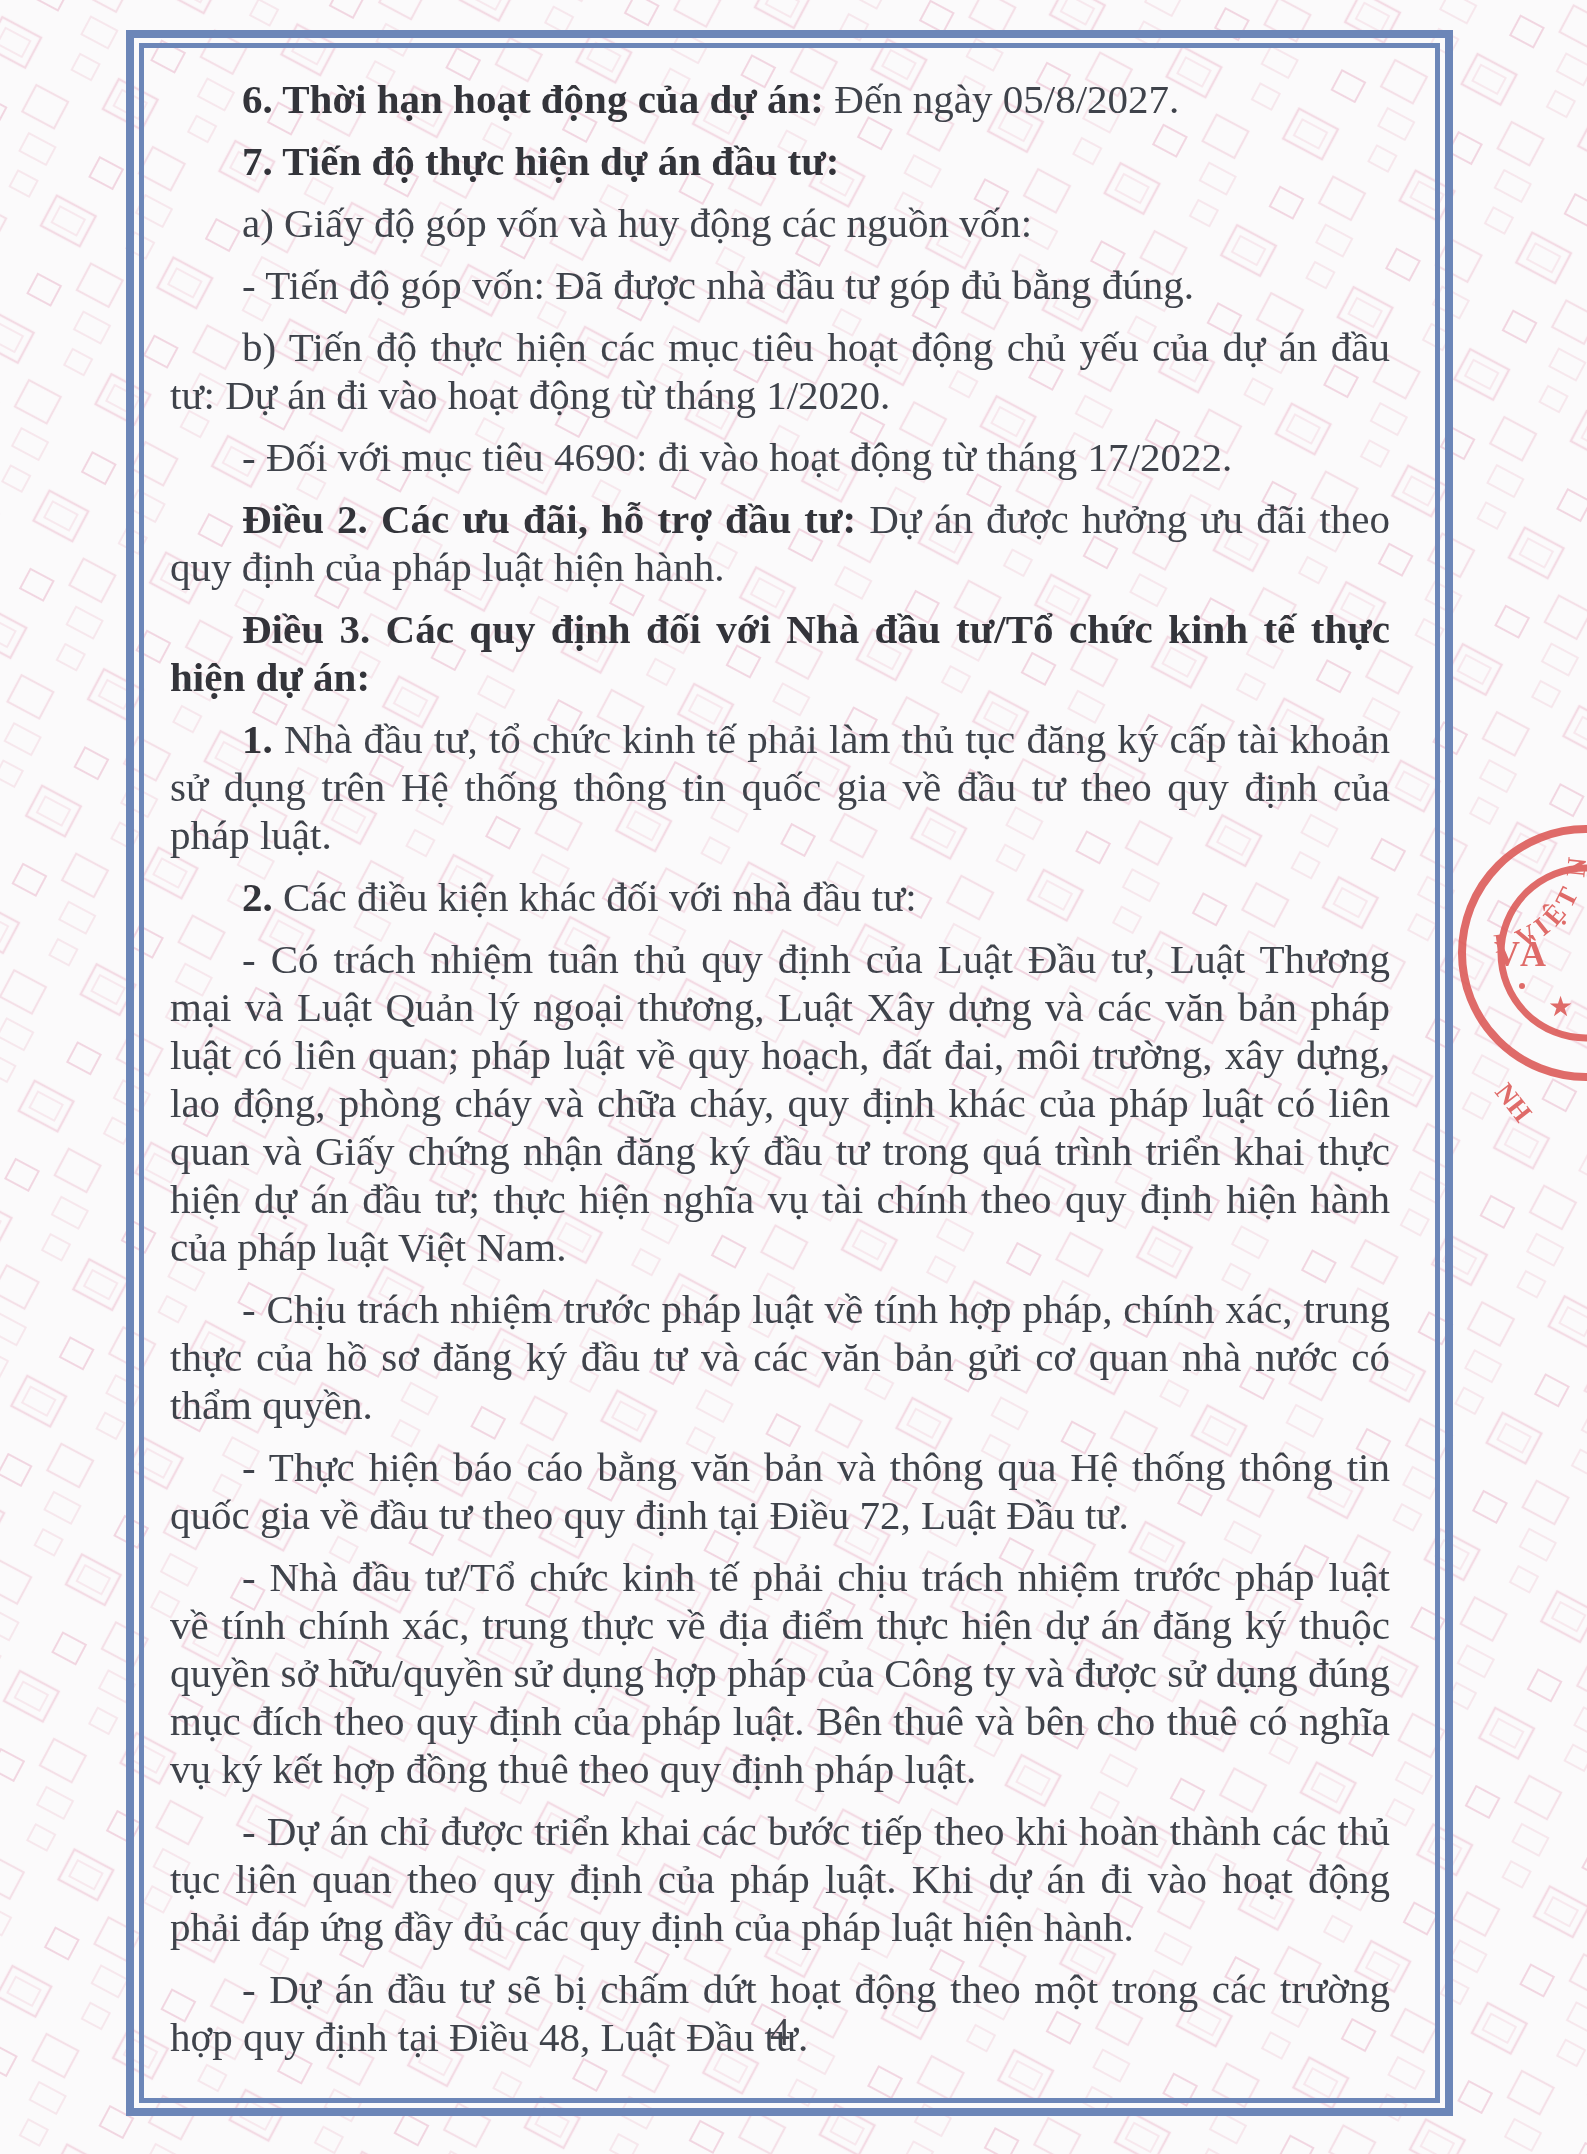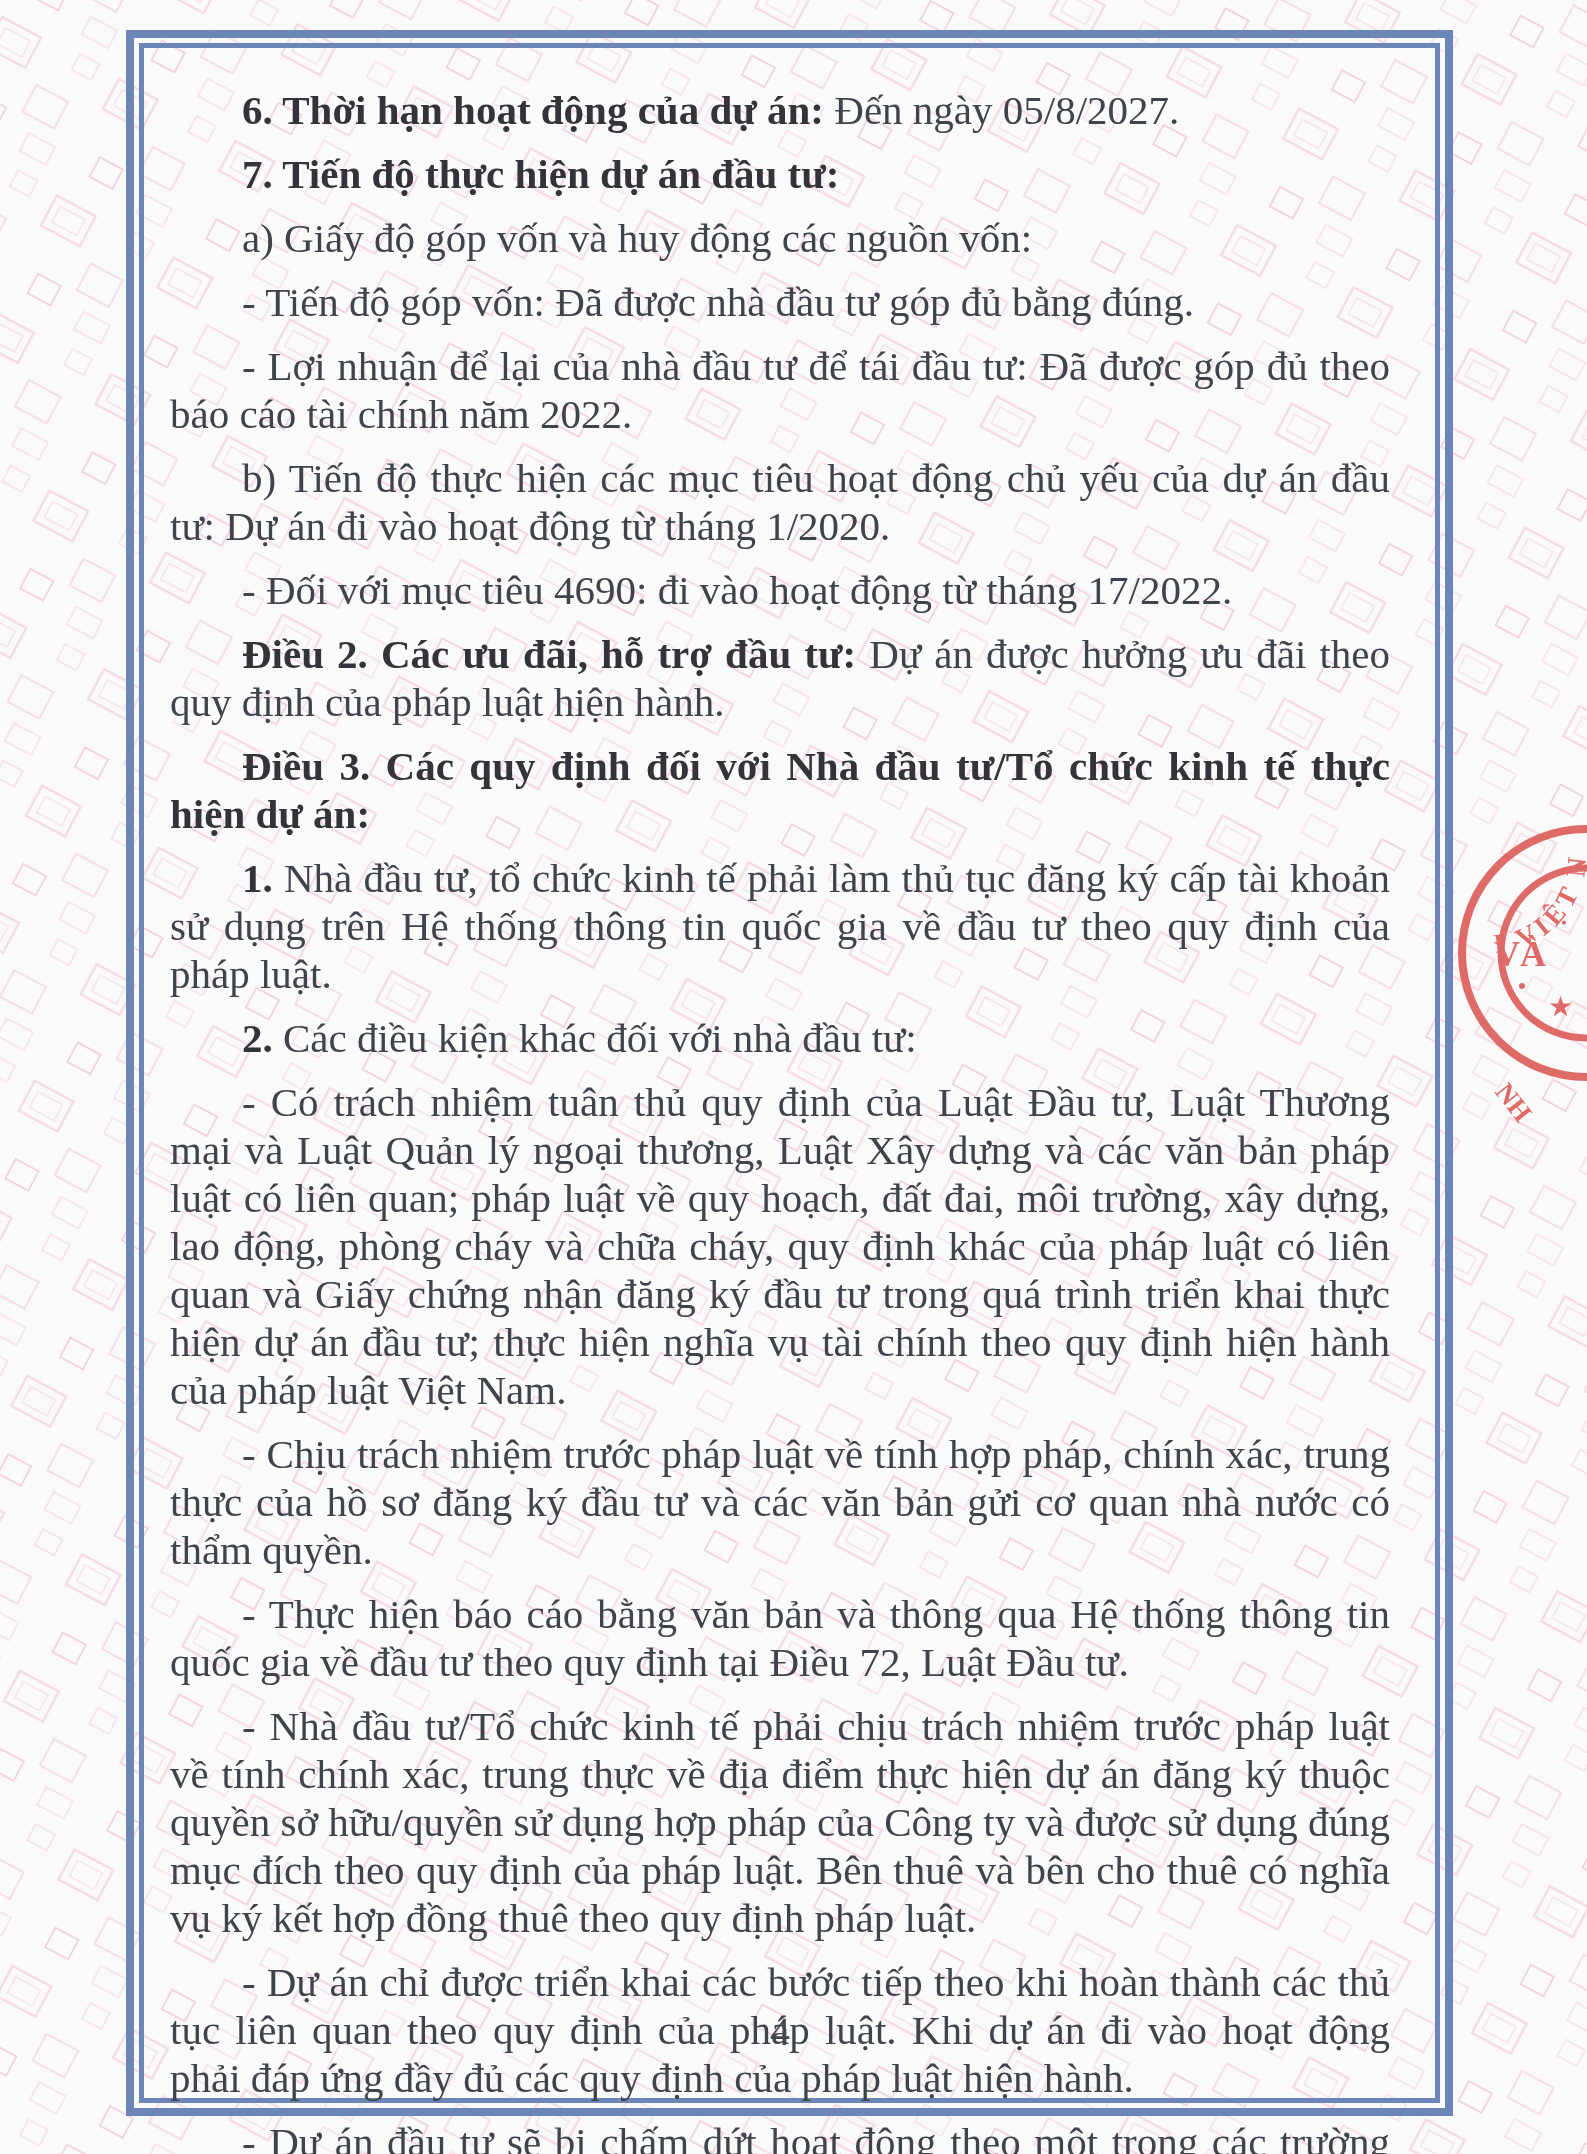--- a/index.html
+++ b/index.html
@@ -29,21 +29,21 @@
     border:5px solid var(--border-color);
   }
   .content{
     position:absolute;left:170px;top:70px;width:1220px;
     color:var(--ink);
     font-size:41px;line-height:48px;
     text-align:justify;
   }
   .para{
     text-indent:72px;
-    margin:16px 0 14px 0;
+    margin:5px 0 14px 0;
   }
   .para b{
     font-weight:bold;color:var(--ink-bold);
   }
   .page-number{
     position:absolute;left:170px;top:2008px;width:1220px;
     text-align:center;font-size:40px;color:#45474e;
   }
   .stamp{
     position:absolute;left:1430px;top:740px;width:157px;height:440px;
@@ -69,21 +69,20 @@
 
 <div class="frame-outer">
   <div class="frame-inner"></div>
 </div>
 
 <div class="content">
     <p class="para"><b>6. Thời hạn hoạt động của dự án:</b> Đến ngày 05/8/2027.</p>
     <p class="para"><b>7. Tiến độ thực hiện dự án đầu tư:</b></p>
     <p class="para">a) Giấy độ góp vốn và huy động các nguồn vốn:</p>
     <p class="para">- Tiến độ góp vốn: Đã được nhà đầu tư góp đủ bằng đúng.</p>
-    <p class="para">- Lợi nhuận để lại của nhà đầu tư để tái đầu tư: Đã được góp đủ theo báo cáo tài chính năm 2022.</p>
     <p class="para">b) Tiến độ thực hiện các mục tiêu hoạt động chủ yếu của dự án đầu tư: Dự án đi vào hoạt động từ tháng 1/2020.</p>
     <p class="para">- Đối với mục tiêu 4690: đi vào hoạt động từ tháng 17/2022.</p>
     <p class="para"><b>Điều 2. Các ưu đãi, hỗ trợ đầu tư:</b> Dự án được hưởng ưu đãi theo quy định của pháp luật hiện hành.</p>
     <p class="para"><b>Điều 3. Các quy định đối với Nhà đầu tư/Tổ chức kinh tế thực hiện dự án:</b></p>
     <p class="para"><b>1.</b> Nhà đầu tư, tổ chức kinh tế phải làm thủ tục đăng ký cấp tài khoản sử dụng trên Hệ thống thông tin quốc gia về đầu tư theo quy định của pháp luật.</p>
     <p class="para"><b>2.</b> Các điều kiện khác đối với nhà đầu tư:</p>
     <p class="para">- Có trách nhiệm tuân thủ quy định của Luật Đầu tư, Luật Thương mại và Luật Quản lý ngoại thương, Luật Xây dựng và các văn bản pháp luật có liên quan; pháp luật về quy hoạch, đất đai, môi trường, xây dựng, lao động, phòng cháy và chữa cháy, quy định khác của pháp luật có liên quan và Giấy chứng nhận đăng ký đầu tư trong quá trình triển khai thực hiện dự án đầu tư; thực hiện nghĩa vụ tài chính theo quy định hiện hành của pháp luật Việt Nam.</p>
     <p class="para">- Chịu trách nhiệm trước pháp luật về tính hợp pháp, chính xác, trung thực của hồ sơ đăng ký đầu tư và các văn bản gửi cơ quan nhà nước có thẩm quyền.</p>
     <p class="para">- Thực hiện báo cáo bằng văn bản và thông qua Hệ thống thông tin quốc gia về đầu tư theo quy định tại Điều 72, Luật Đầu tư.</p>
     <p class="para">- Nhà đầu tư/Tổ chức kinh tế phải chịu trách nhiệm trước pháp luật về tính chính xác, trung thực về địa điểm thực hiện dự án đăng ký thuộc quyền sở hữu/quyền sử dụng hợp pháp của Công ty và được sử dụng đúng mục đích theo quy định của pháp luật. Bên thuê và bên cho thuê có nghĩa vụ ký kết hợp đồng thuê theo quy định pháp luật.</p>

